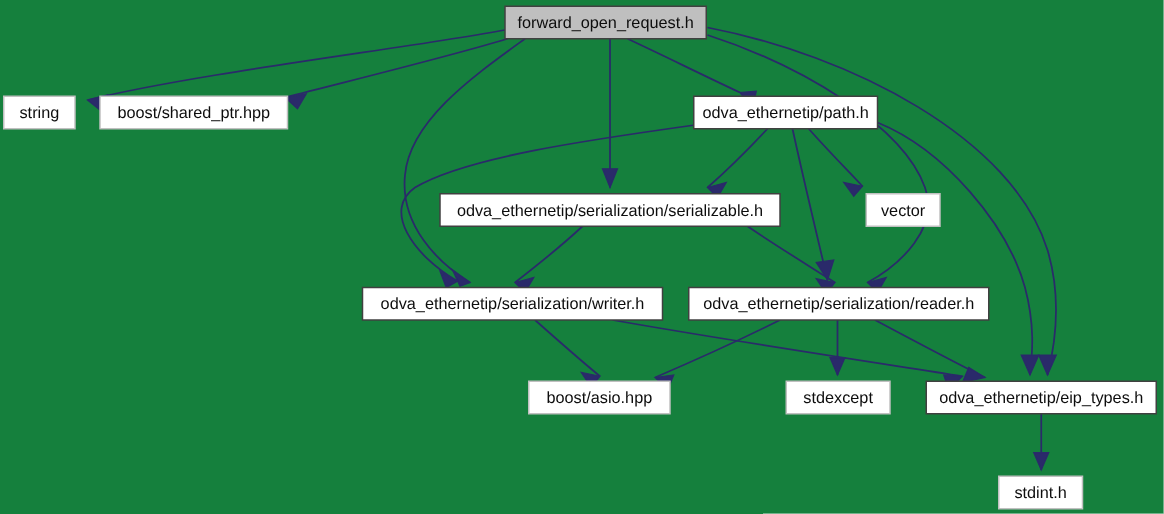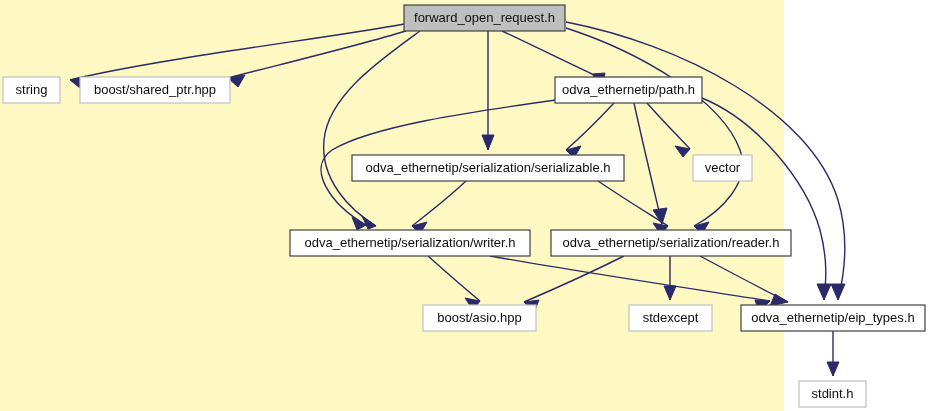--- a/index.html
+++ b/index.html
@@ -9,23 +9,23 @@
     background: #ffffff;
   }
   body {
     width: 931px;
     height: 411px;
     overflow: hidden;
     font-family: "Liberation Sans", sans-serif;
   }
   #graph-root {
     position: relative;
-    width: 784px;
+    width: 931px;
     height: 411px;
-    background: #fef9c3;
+    background: #15803d;
   }
   svg#dep-graph {
     display: block;
     width: 931px;
     height: 411px;
   }
   .edge-path {
     fill: none;
     stroke: #2a2a6a;
     stroke-width: 1.4px;

